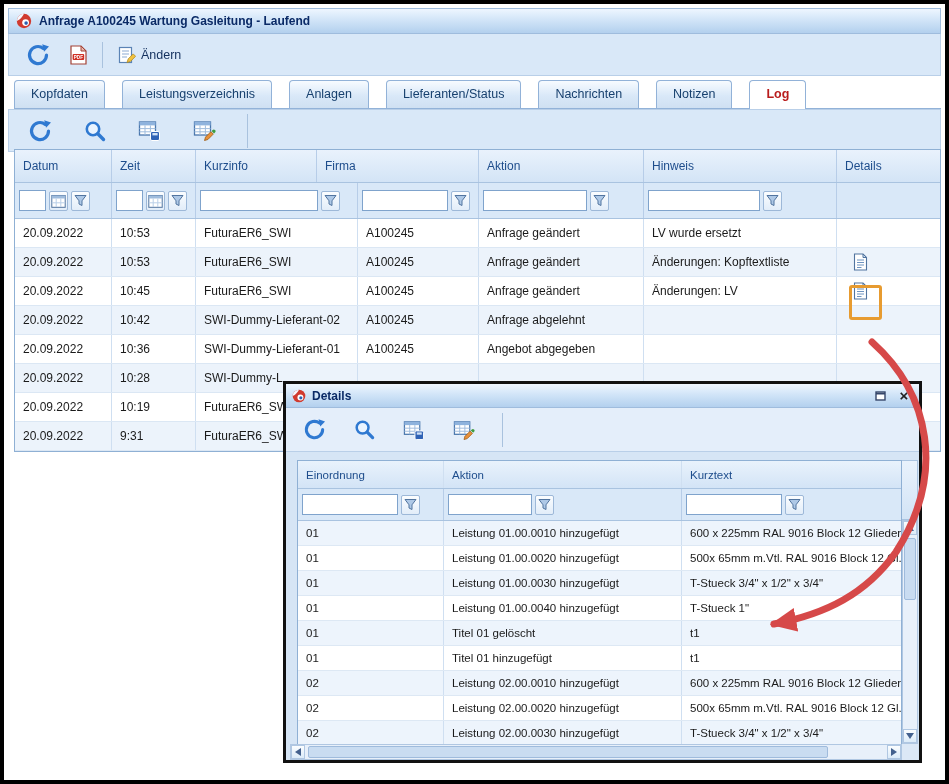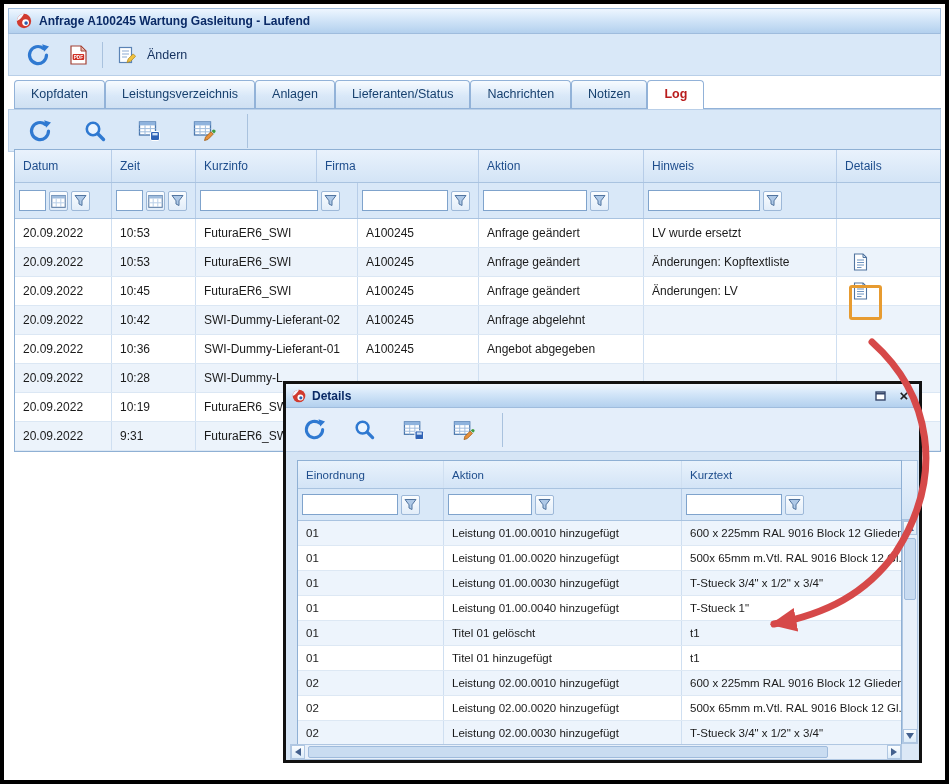--- a/index.html
+++ b/index.html
@@ -10,24 +10,24 @@
 
   
   .titlebar{left:4px;top:4px;width:933px;height:26px;
     background:linear-gradient(180deg,#eef6ff 0%,#cfe3f7 50%,#b3d0ee 100%);
     border:1px solid #9fbcdd;display:flex;align-items:center;gap:7px;padding:0 7px}
   .titlebar .ttl{font-size:12px;font-weight:bold;color:#0a2a66}
 
   .toolbar1{left:4px;top:30px;width:933px;height:42px;background:#d9e8f8;
     border:1px solid #b9cfe8;border-top:none;display:flex;align-items:center;gap:10px;padding:0 12px}
   .tsep{width:1px;height:26px;background:#a9c2de}
-  .tbtn{display:flex;align-items:center;gap:11px;padding:3px 5px;border-radius:3px;cursor:default}
+  .tbtn{display:flex;align-items:center;gap:5px;padding:3px 5px;border-radius:3px;cursor:default}
   .tbtn span.lbl{font-size:12.5px;color:#13305e}
 
-  .tabbar{left:10px;top:76px;width:927px;height:29px;display:flex;gap:0;align-items:flex-start;border-bottom:1px solid #92b2d8}
+  .tabbar{left:10px;top:76px;width:927px;height:29px;display:flex;gap:17px;align-items:flex-start;border-bottom:1px solid #92b2d8}
   .tab{height:28px;line-height:26px;padding:0 16px;font-size:12.5px;color:#17406e;
     background:linear-gradient(180deg,#f7fbff,#d9e8f8 55%,#cfe0f2);
     border:1px solid #92b2d8;border-bottom:none;border-radius:4px 4px 0 0;white-space:nowrap}
   .tab.active{background:#fff;color:#b91c1c;font-weight:bold;height:29px;line-height:27px;position:relative;z-index:2;margin-bottom:-1px}
 
   .toolbar2{left:4px;top:105px;width:933px;height:43px;background:#d9e8f8;border:1px solid #b9cfe8;display:flex;align-items:center;padding:0 14px}
   .icon-group{display:flex;align-items:center;gap:22px;padding-right:26px;border-right:1px solid #a9c2de;height:34px}
 
   
   .logtable{left:10px;top:145px;width:927px;border:1px solid #8fb0d4;background:#fff}

